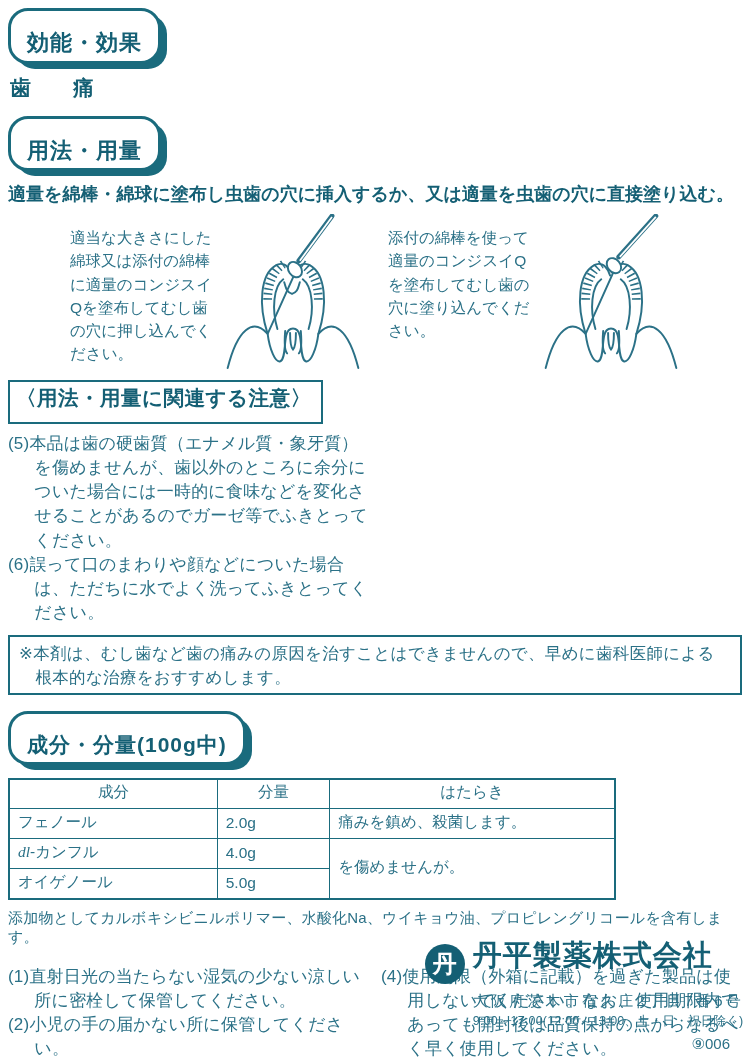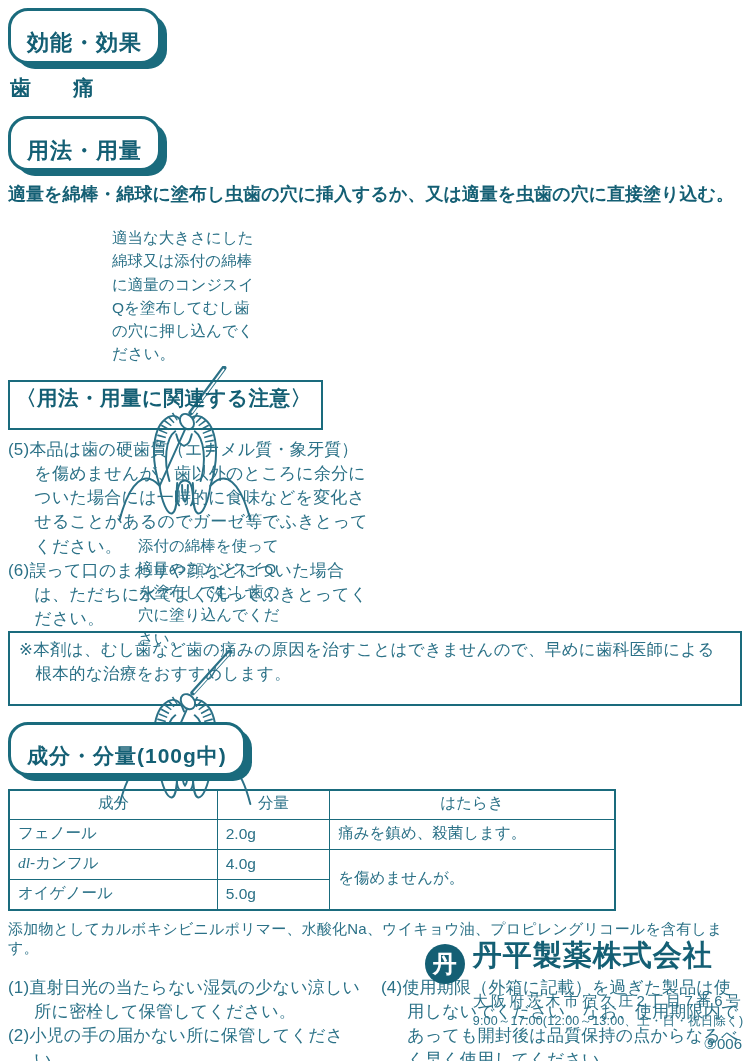--- a/index.html
+++ b/index.html
@@ -27,43 +27,43 @@
   .badge.small{font-size:21px;}
 
   .indication{margin:10px 0 0 2px;font-size:21px;font-weight:bold;color:var(--teal-dark);}
   .row-badge2{margin-top:14px;}
   .headline{
     margin-top:11px;font-size:18px;font-weight:bold;color:var(--teal-dark);
     letter-spacing:0px;white-space:nowrap;
   }
 
   
-  .methods{display:flex;margin:8px 0 0 104px;height:156px;flex-direction:column;}
+  .methods{display:flex;margin:8px 0 0 62px;height:156px;}
   .method-text{
     width:150px;font-size:15.5px;line-height:1.5;margin-top:12px;color:var(--text);
   }
   .method-text.right{margin-left:26px;}
   .tooth-fig{width:138px;height:156px;flex:none;margin-left:4px;}
 
   
   .angle-heading{
     display:inline-block;border:2px solid var(--teal);color:var(--teal-dark);
-    margin-top:10px;padding:2px 10px 16px 6px;font-size:20.5px;font-weight:bold;
+    margin-top:10px;padding:2px 10px 10px 6px;font-size:20.5px;font-weight:bold;
     letter-spacing:0.5px;
   }
   .two-col{display:flex;gap:12px;margin-top:8px;}
   .col{width:50%;}
   .li{
     font-size:17px;line-height:1.42;color:var(--text);
     padding-left:1.55em;text-indent:-1.55em;letter-spacing:0.2px;
   }
 
   
   .note-box{
-    border:2px solid var(--teal);padding:5px 9px 18px 9px;
+    border:2px solid var(--teal);margin-top:10px;padding:5px 9px 3px 9px;
   }
   .note-box p{
     font-size:16.5px;line-height:1.45;color:var(--text);
     padding-left:1em;text-indent:-1em;letter-spacing:0.3px;
   }
 
   .sec-ingredients{margin-top:16px;}
 
   
   table.ingredients{
@@ -88,21 +88,21 @@
   .logo{
     width:40px;height:40px;border-radius:50%;background:var(--teal-dark);
     color:#fff;font-size:24px;font-weight:bold;line-height:40px;text-align:center;
     margin:8px 8px 0 0;flex:none;
   }
   .company-name{font-size:29px;font-weight:bold;color:var(--teal-dark);letter-spacing:1px;white-space:nowrap;}
   .company-addr{font-size:15px;letter-spacing:3.2px;margin-top:16px;white-space:nowrap;color:var(--text);}
   .company-phone{font-size:13.5px;margin-top:3px;letter-spacing:0.4px;white-space:nowrap;color:var(--text);}
   .company-hours{font-size:12.5px;margin-top:2px;letter-spacing:0.2px;white-space:nowrap;color:var(--text);}
 
-  .page-code{position:absolute;right:8px;bottom:8px;font-size:15px;color:var(--text);}
+  .page-code{position:absolute;right:20px;bottom:8px;font-size:15px;color:var(--text);}
 
   svg .ln{stroke:var(--text);stroke-width:2;fill:none;stroke-linecap:round;}
   svg .hatch{stroke:var(--text);stroke-width:9;fill:none;stroke-dasharray:1.6 3.4;}
 </style>
 </head>
 <body>
 
 <div class="page">
 
   <div>

